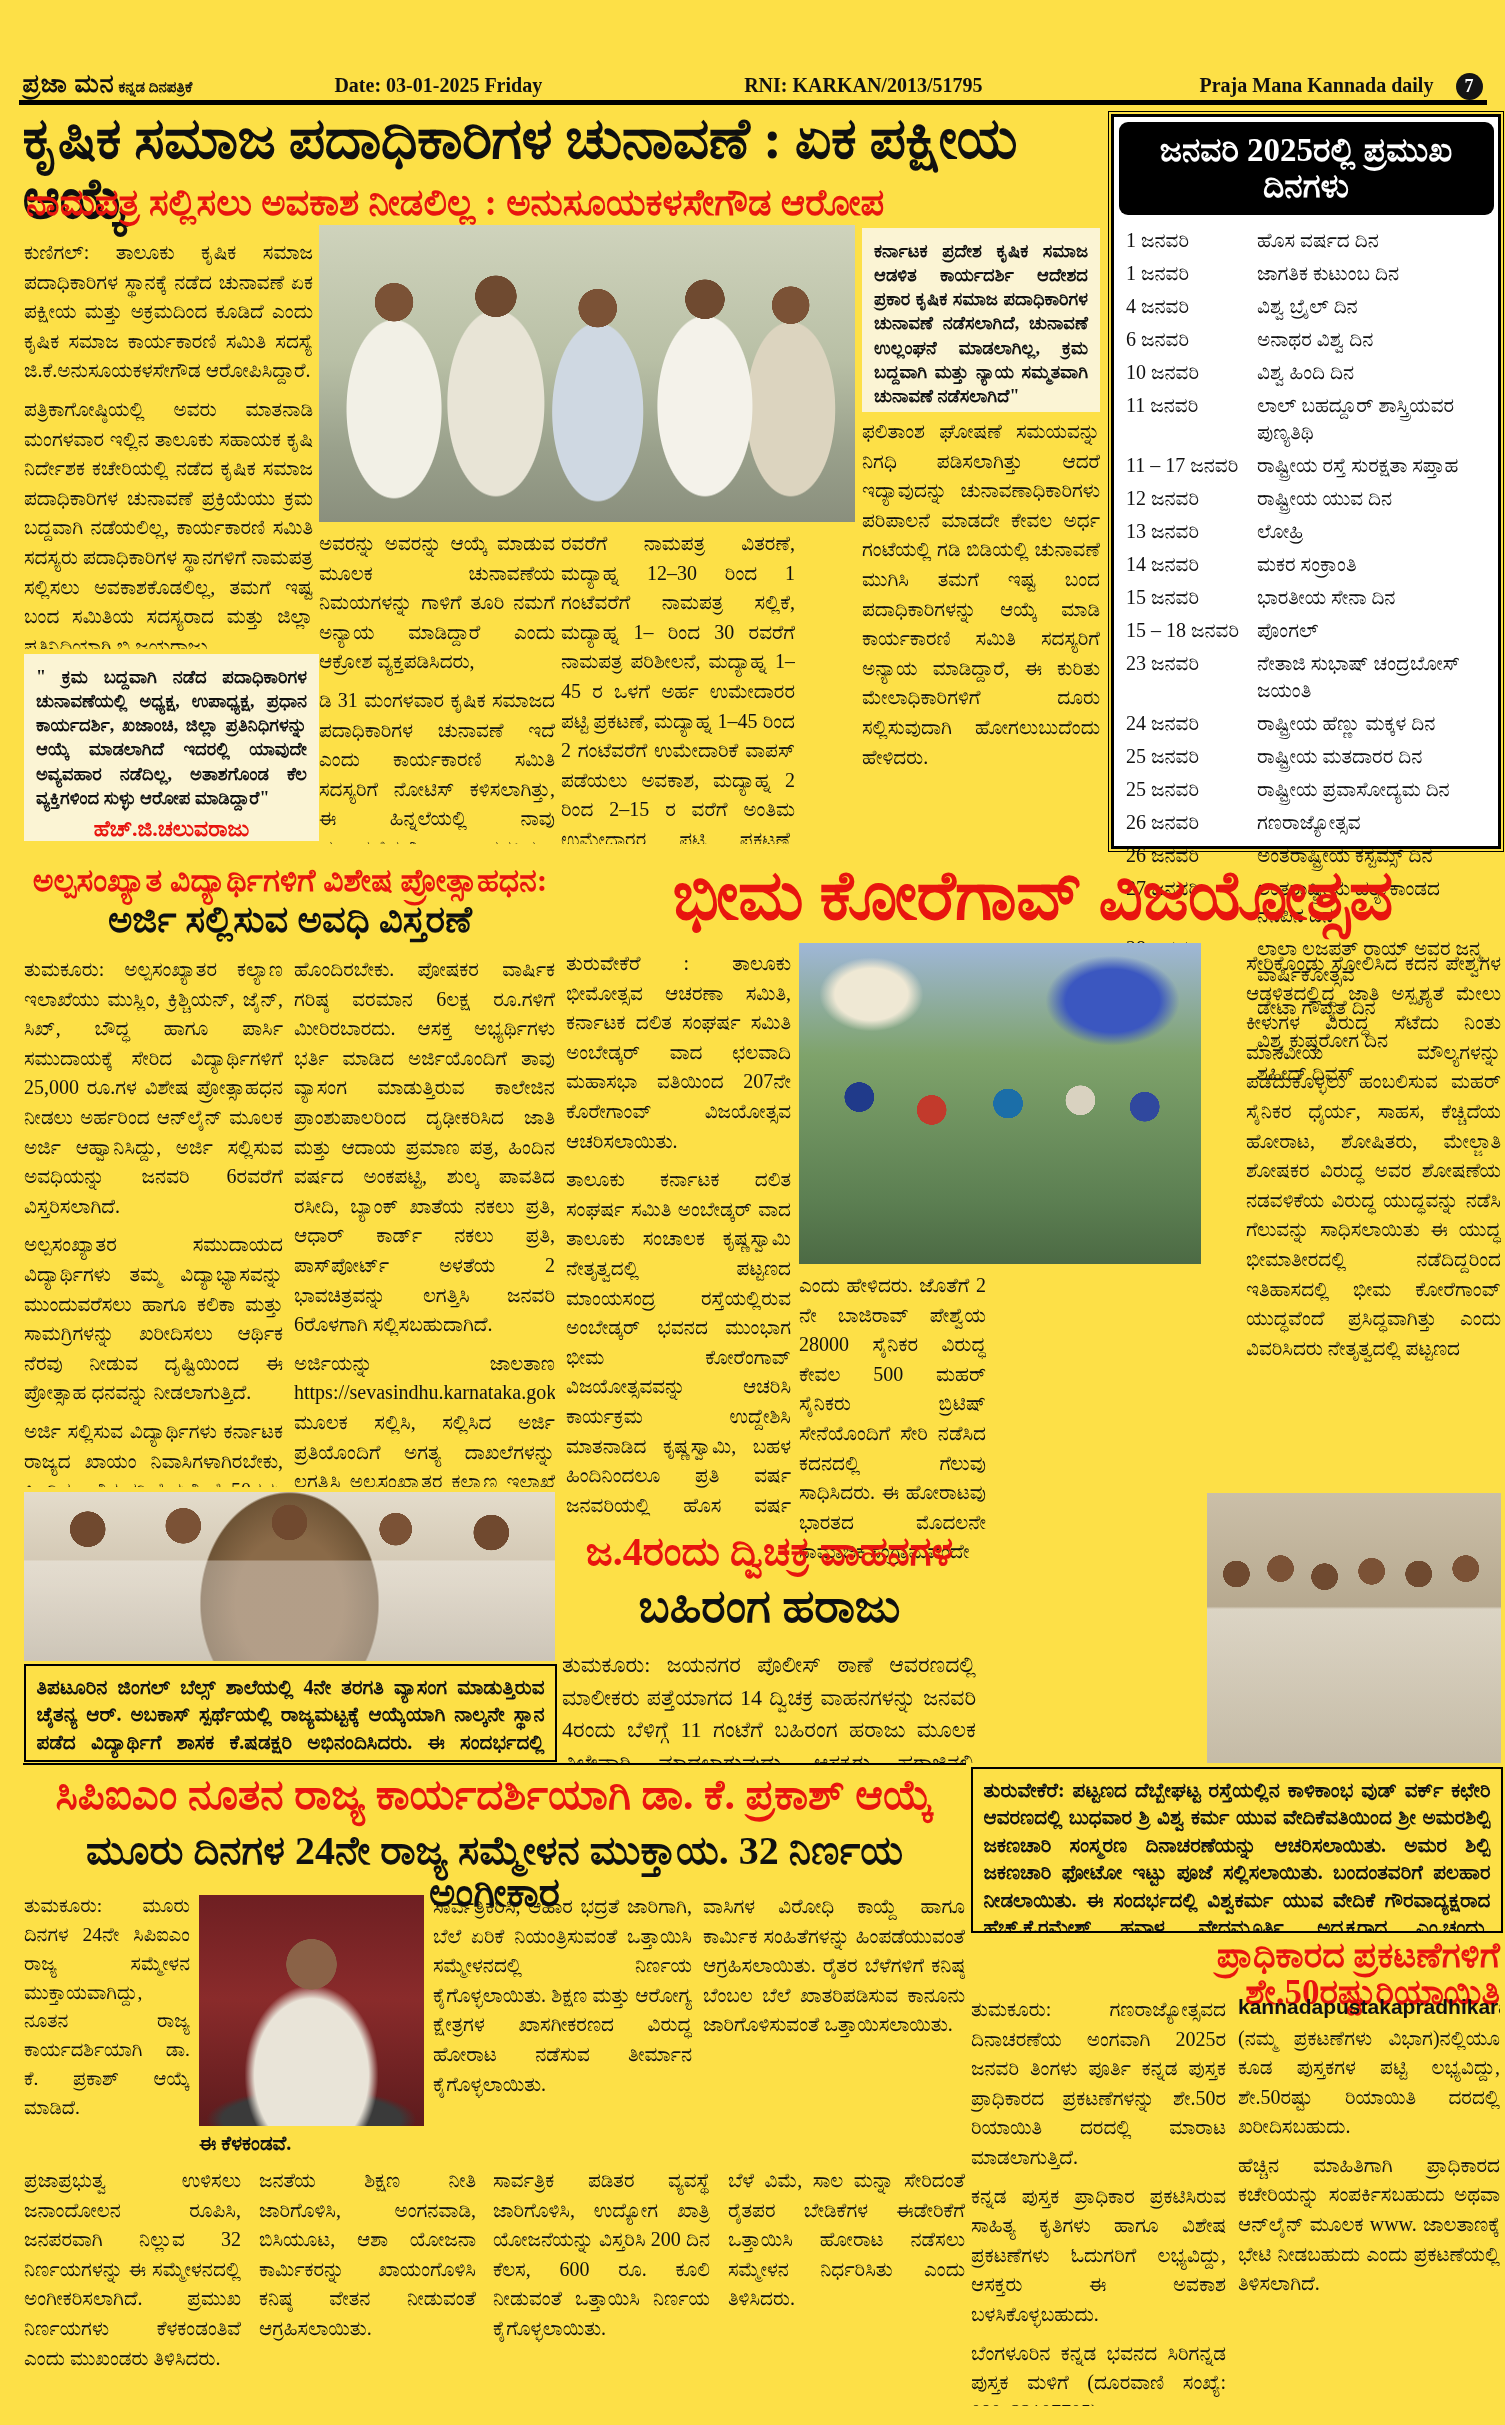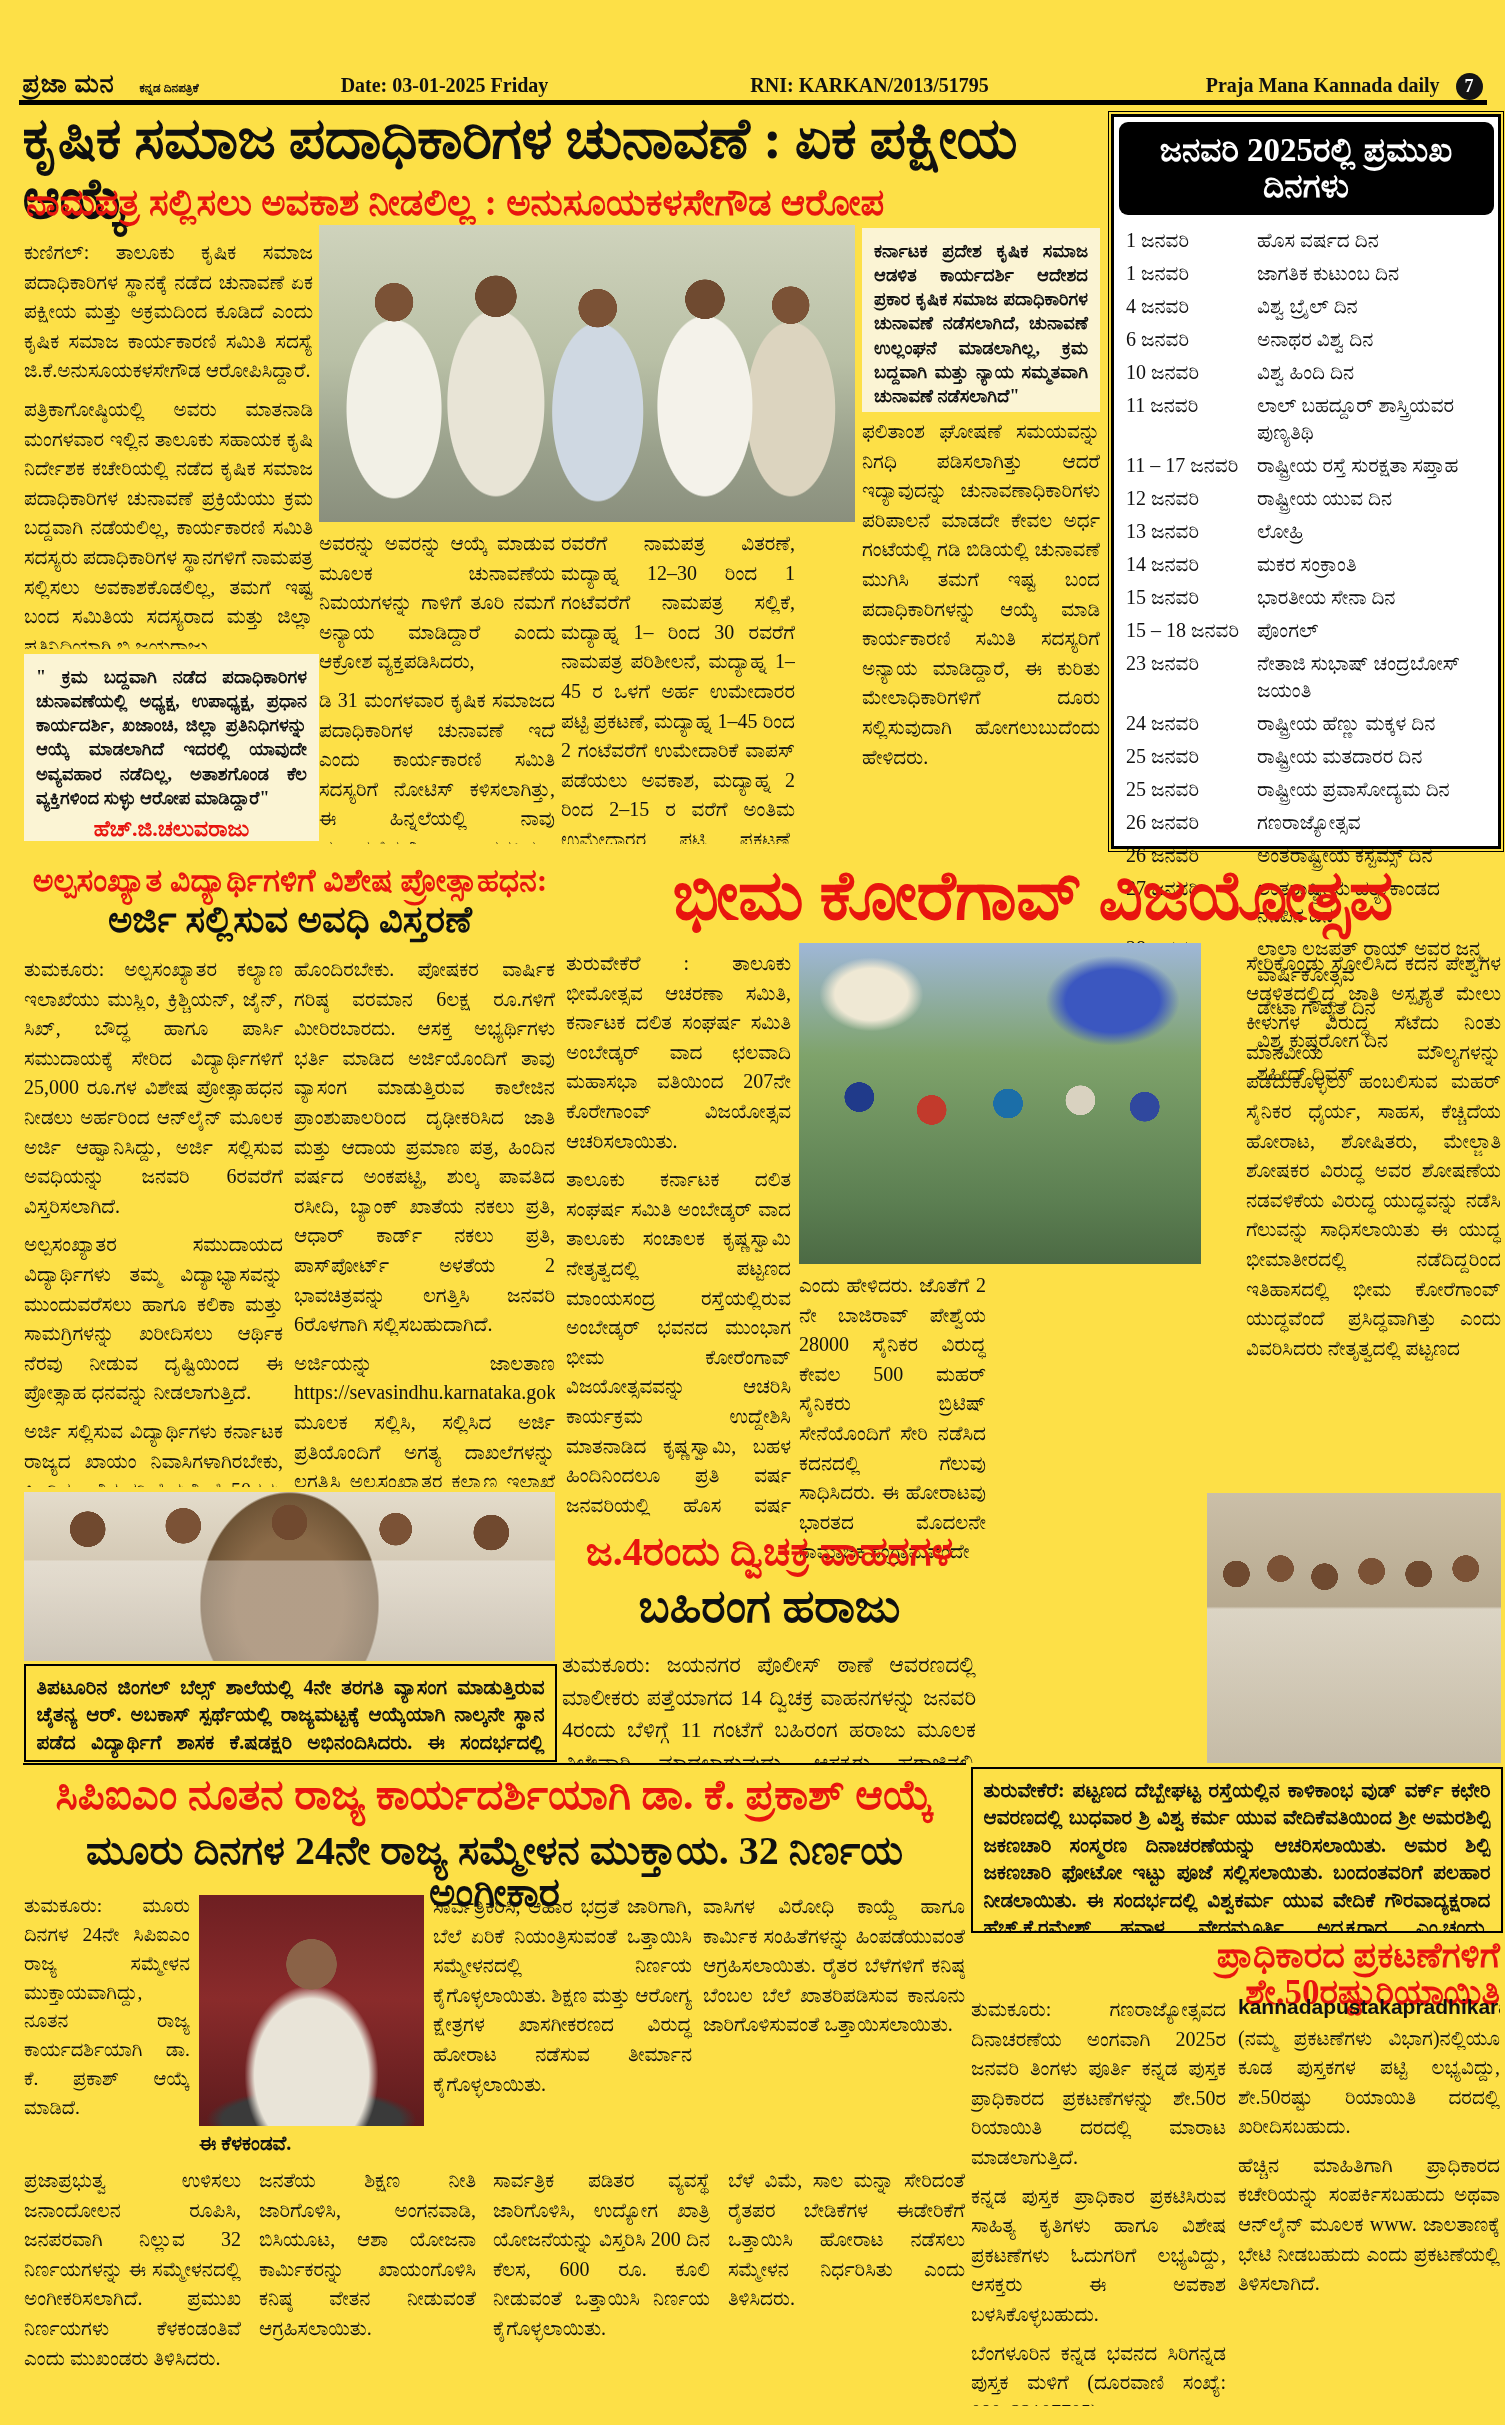--- a/index.html
+++ b/index.html
@@ -5,21 +5,21 @@
   html,body{margin:0;padding:0;background:#dcdcdc;}
   .page{position:relative;width:1505px;height:2426px;background:#fde047;margin:0 auto;
         font-family:"Liberation Serif",serif;color:#101010;overflow:hidden;}
   .abs{position:absolute;}
   .col{overflow:hidden;}
   p.body{font-size:20px;line-height:1.48;text-align:justify;margin:0 0 9px;}
   .rule{background:#000;}
   
   .mast{display:flex;align-items:baseline;}
   .logo-main{font-weight:bold;font-size:25.5px;letter-spacing:0.7px;}
-  .logo-sub{font-size:12px;font-weight:bold;margin-left:25px;}
+  .logo-sub{font-size:15px;font-weight:bold;margin-left:4px;}
   .hdr-item{font-weight:bold;font-size:20px;}
   .pgbadge{width:27px;height:27px;border-radius:50%;background:#141414;color:#fff;
            display:flex;align-items:center;justify-content:center;font-size:18px;font-weight:bold;}
   
   .h-lead{font-size:57px;font-weight:bold;line-height:1.05;letter-spacing:-0.7px;}
   .h-sub{font-size:37px;font-weight:bold;color:#e8150e;line-height:1.05;}
   .kicker-red{font-size:31.5px;font-weight:bold;color:#e8150e;text-align:center;line-height:1.1;}
   .h2-black{font-size:37px;font-weight:bold;text-align:center;line-height:1.05;}
   .h-bhima{font-size:69px;font-weight:bold;color:#e8150e;text-align:center;line-height:1.0;letter-spacing:-0.7px;}
   .h-red-mid{font-size:40px;font-weight:bold;color:#e8150e;text-align:center;line-height:1.05;}

